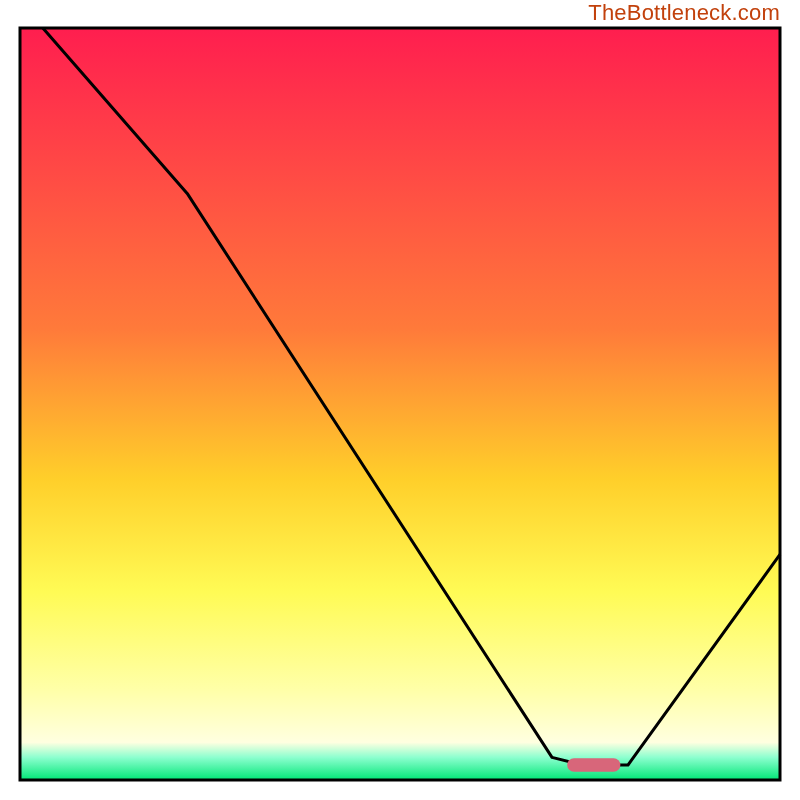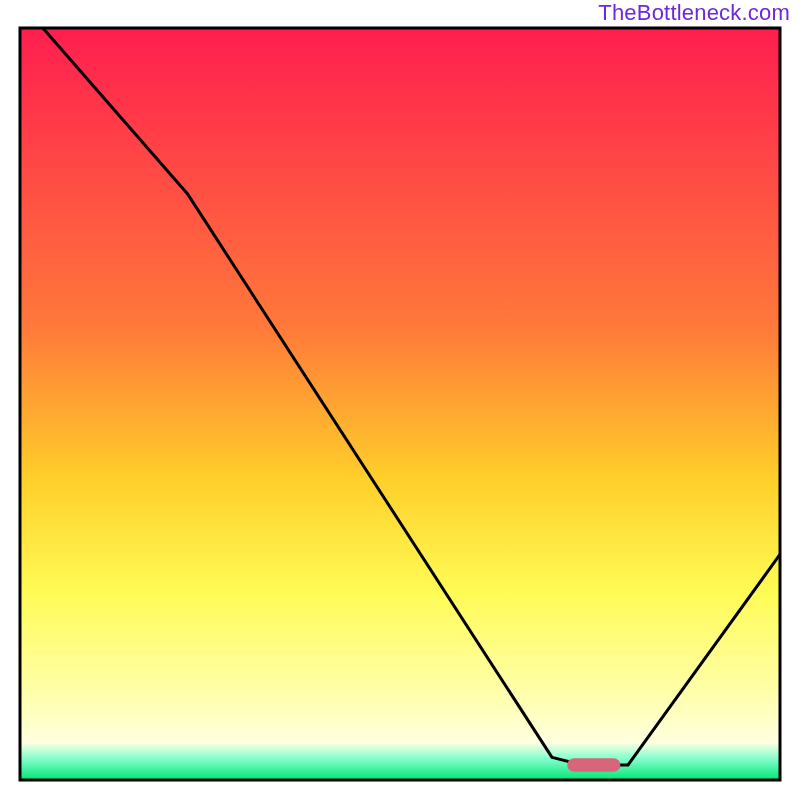--- a/index.html
+++ b/index.html
@@ -9,24 +9,24 @@
     font-family: Arial, Helvetica, sans-serif;
   }
   .container {
     width: 800px;
     height: 800px;
     position: relative;
   }
   .watermark {
     position: absolute;
     top: 0px;
-    right: 10px;
+    right: 20px;
     font-size: 22px;
     font-weight: 400;
-    color: #6d28d9;
+    color: #c2410c;
     z-index: 10;
     letter-spacing: 0.2px;
   }
   svg {
     display: block;
   }
 </style>
 </head>
 <body>
 

